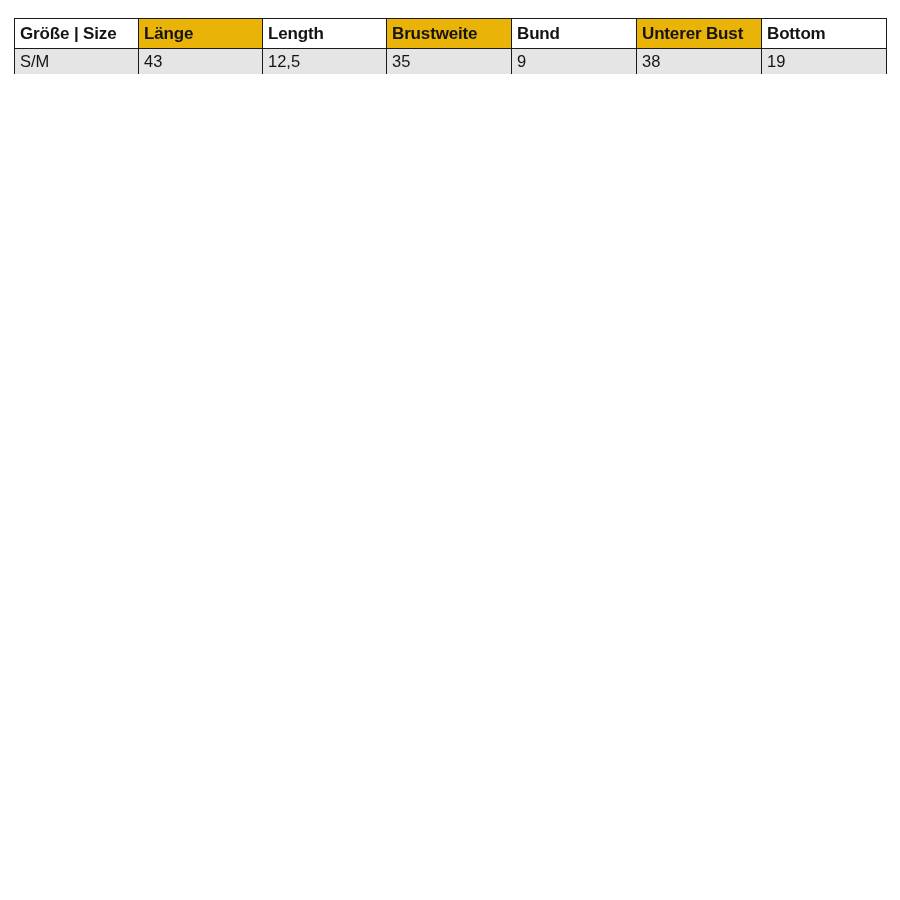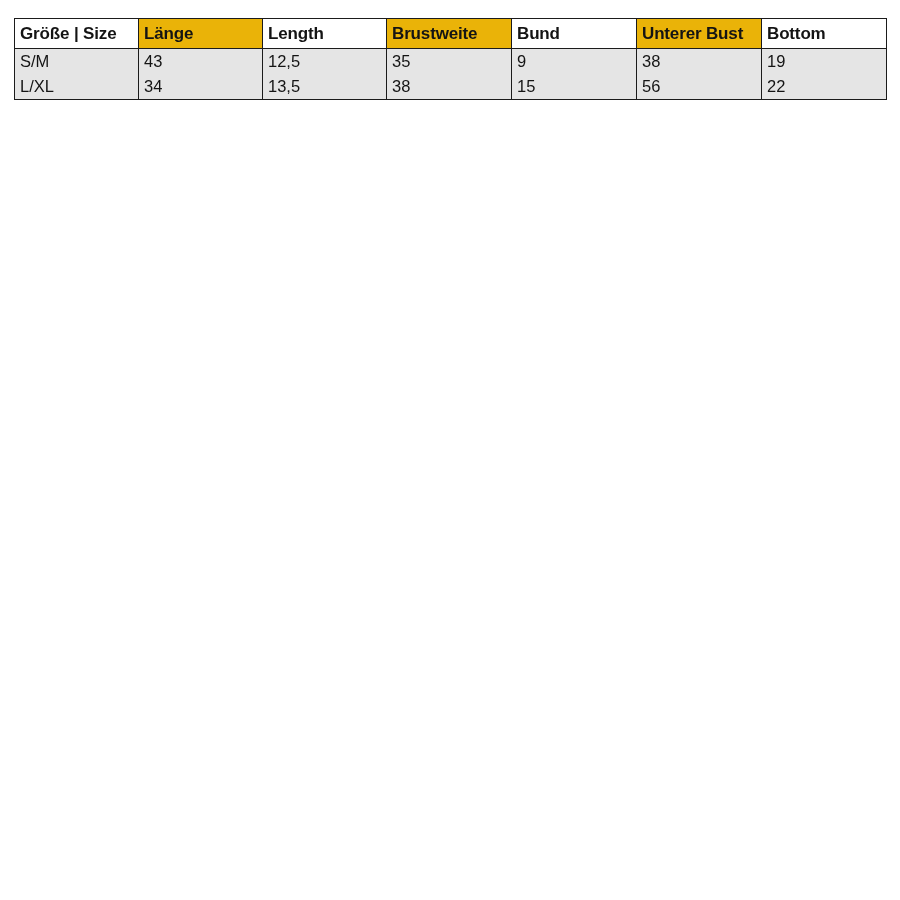--- a/index.html
+++ b/index.html
@@ -148,27 +148,18 @@
         <tr class="data-row">
           <td><span class="cell-text">S/M</span></td>
           <td><span class="cell-text">43</span></td>
           <td><span class="cell-text">12,5</span></td>
           <td><span class="cell-text">35</span></td>
           <td><span class="cell-text">9</span></td>
           <td><span class="cell-text">38</span></td>
           <td><span class="cell-text">19</span></td>
         </tr>
 
-        <tr class="data-row last-row">
-          <td><span class="cell-text">L/XL</span></td>
-          <td><span class="cell-text">34</span></td>
-          <td><span class="cell-text">13,5</span></td>
-          <td><span class="cell-text">38</span></td>
-          <td><span class="cell-text">15</span></td>
-          <td><span class="cell-text">56</span></td>
-          <td><span class="cell-text">22</span></td>
-        </tr>
 
       </tbody>
     </table>
   </div>
 
 </div>
 
 </body></html>

